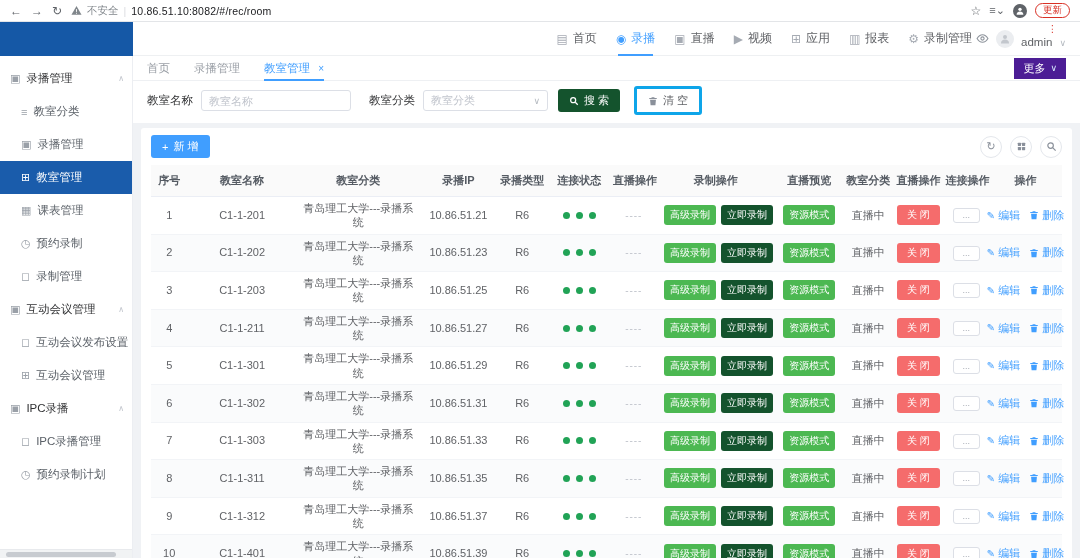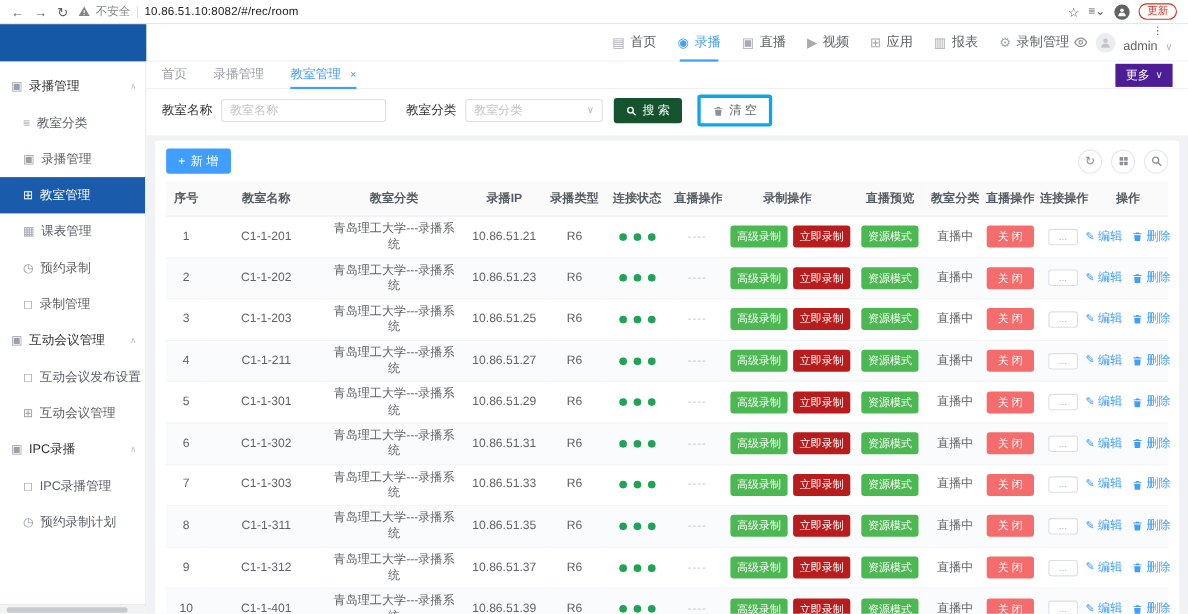--- a/index.html
+++ b/index.html
@@ -91,21 +91,21 @@
   table { width:100%; border-collapse:collapse; table-layout:fixed; }
   thead th { background:#fafafa; color:#555b63; font-size:11px; font-weight:bold; padding:8px 2px; border-bottom:1px solid #ebeef5; text-align:center; white-space:nowrap; }
   tbody td { font-size:11px; color:#606266; text-align:center; padding:4px 2px; border-bottom:1px solid #f2f4f7; line-height:1.35; }
   tbody tr:nth-child(even) { background:#fafbfc; }
   .cat-cell { line-height:1.3; }
   .dots { display:flex; justify-content:center; gap:6px; }
   .dot { width:7px; height:7px; border-radius:50%; background:#21a356; }
   .dash { color:#c0c4cc; letter-spacing:1px; font-size:10px; }
   .mini-btn { display:inline-block; border:none; border-radius:3px; color:#fff; font-size:10px; padding:3px 6px; cursor:pointer; font-family:inherit; white-space:nowrap; }
   .g { background:#4cb852; }
-  .b { background:#b91c1c; }
+  .b { background:#14532d; }
   .r { background:#f56c6c; padding:3px 10px; }
   .rec-ops { display:flex; gap:5px; justify-content:flex-end; }
   .conn-btn { display:inline-block; border:1px solid #dcdfe6; border-radius:3px; background:#fff; color:#a8adb5; font-size:9px; padding:2px 9px; cursor:pointer; line-height:1; }
   .op-links { display:flex; justify-content:center; gap:9px; }
   .link { color:#409eff; display:inline-flex; align-items:center; gap:3px; cursor:pointer; white-space:nowrap; font-size:11px; }
   .link svg { width:10px; height:10px; fill:#409eff; }
   .link .pencil { font-size:10px; }
 </style>
 </head>
 <body>

